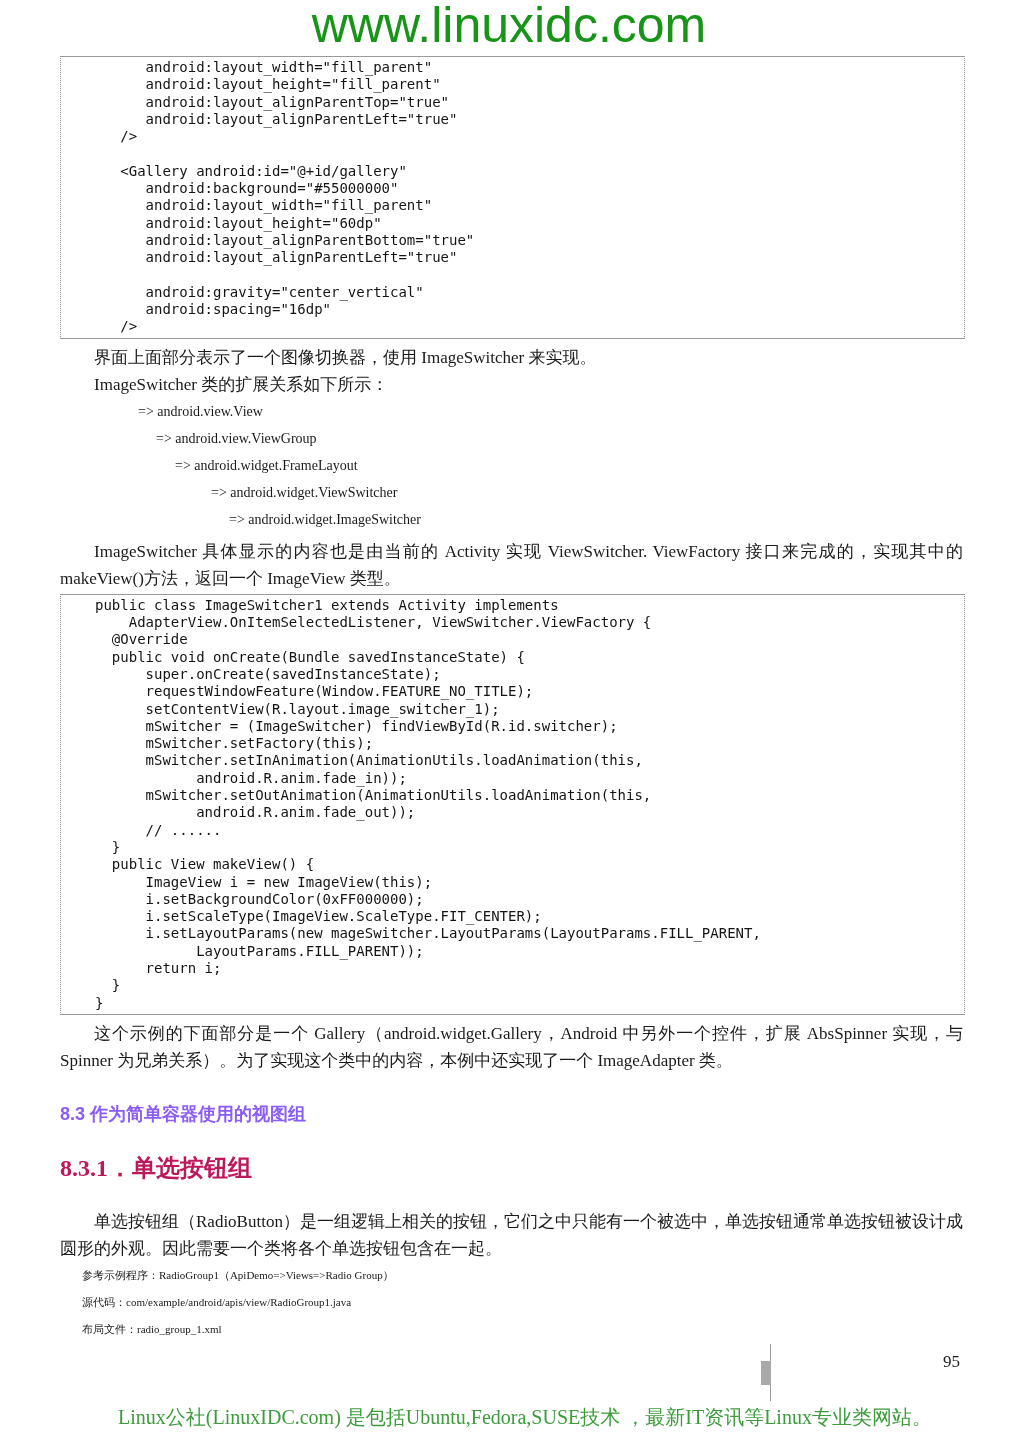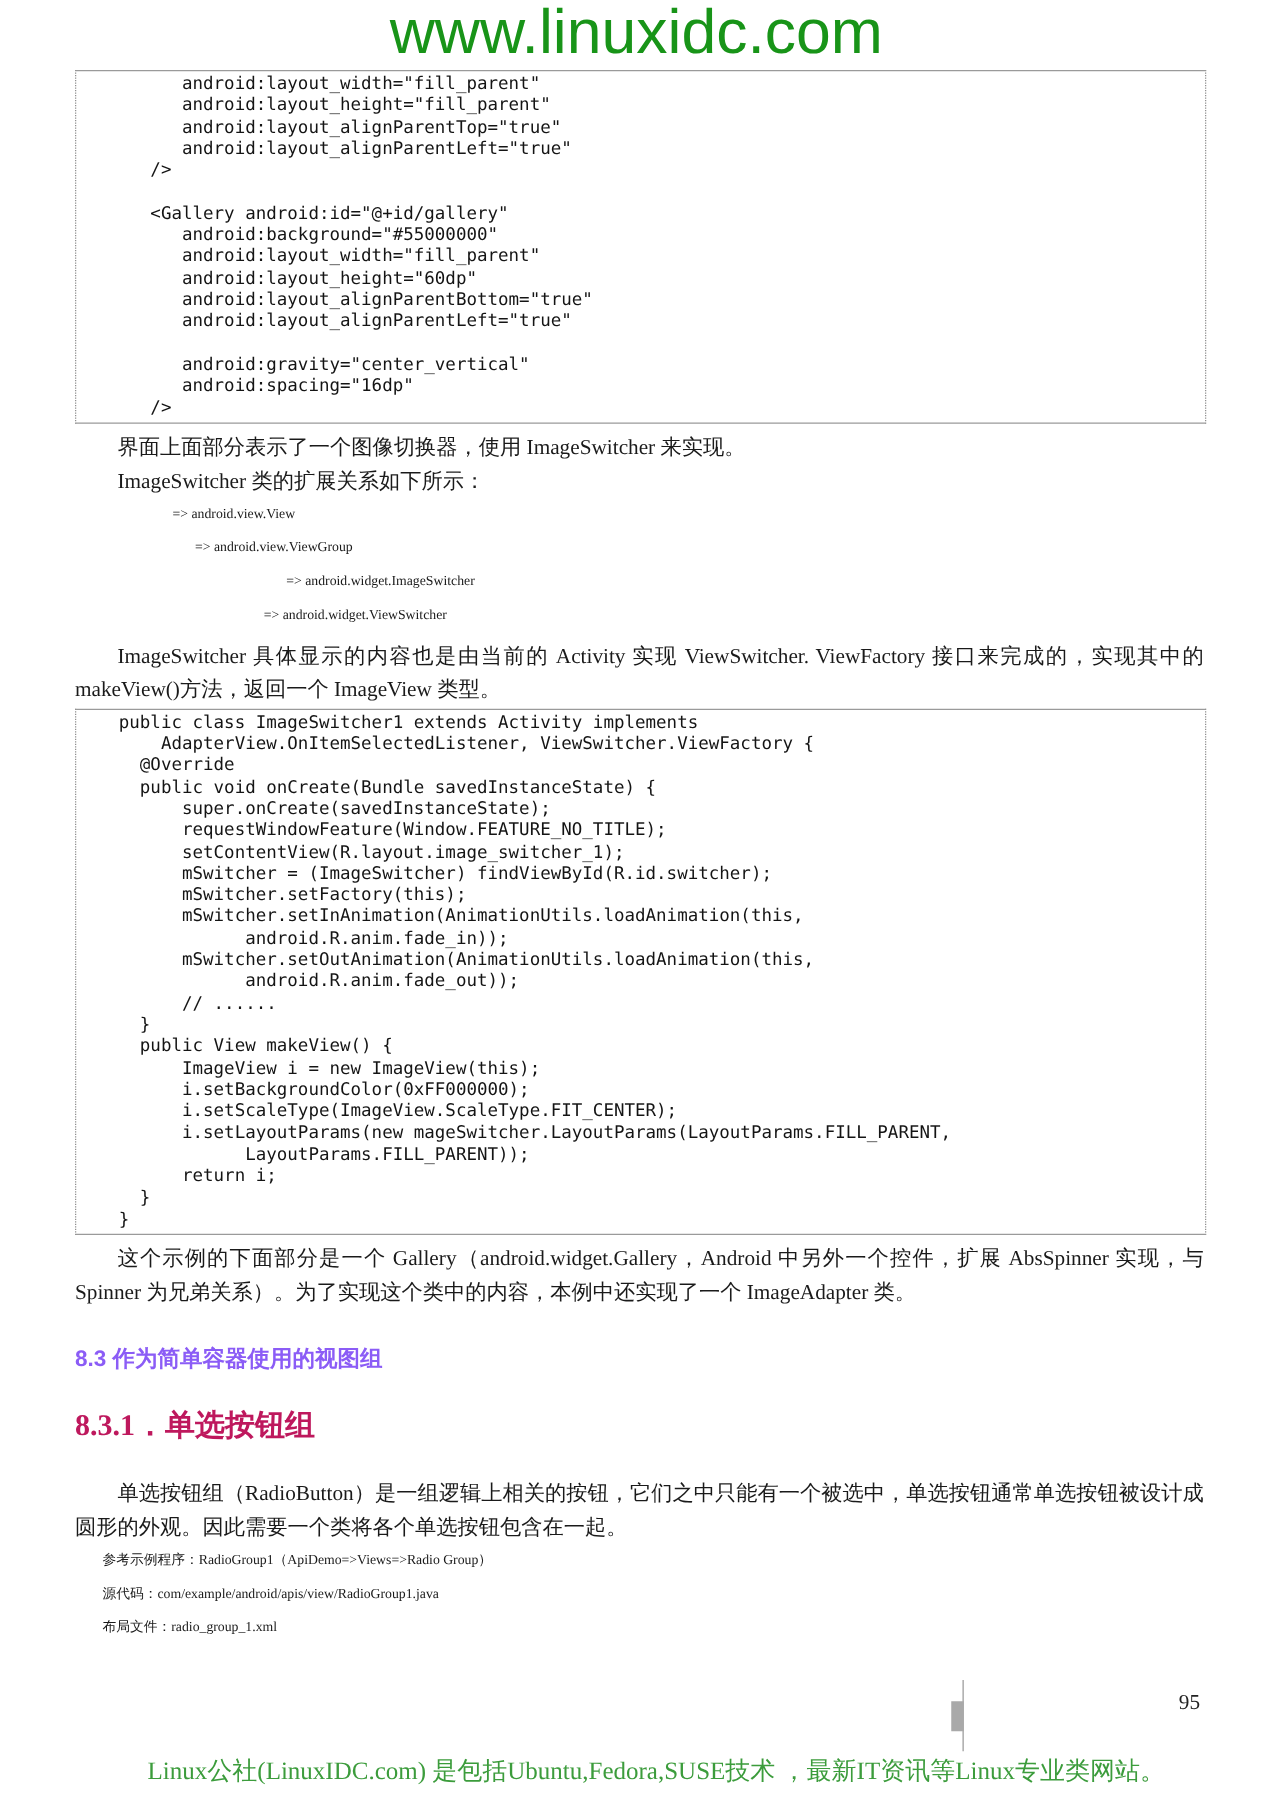--- a/index.html
+++ b/index.html
@@ -34,21 +34,21 @@
   }
   .codeblock-2{margin-top:2px;}
   .para{
     margin:5px 55px 0 60px;
     font-size:17px;
     line-height:27px;
     text-indent:2em;
     text-align:justify;
   }
   .para.noindent-follow{margin-top:0;}
-  .hierarchy{margin:0 55px 0 60px;font-size:11px;}
+  .hierarchy{margin:0 55px 0 60px;font-size:14px;}
   .hierarchy-item{line-height:27px;white-space:pre;}
   .heading-2{
     margin:22px 55px 0 60px;
     font-family:"Liberation Sans","DejaVu Sans",sans-serif;
     font-weight:bold;
     font-size:18px;
     line-height:36px;
     color:#8b5cf6;
   }
   .heading-3{
@@ -118,25 +118,26 @@
 
 <p class="para">界面上面部分表示了一个图像切换器，使用 ImageSwitcher 来实现。</p>
 <p class="para noindent-follow">ImageSwitcher 类的扩展关系如下所示：</p>
 
 <div class="hierarchy">
 
     <div class="hierarchy-item" style="padding-left: 78px;">=&gt; android.view.View</div>
 
     <div class="hierarchy-item" style="padding-left: 96px;">=&gt; android.view.ViewGroup</div>
 
+    <div class="hierarchy-item" style="padding-left: 115px;">=&gt; android.widget.FrameLayout</div>
 
 
+    <div class="hierarchy-item" style="padding-left: 151px;">=&gt; android.widget.ViewSwitcher</div>
+
     <div class="hierarchy-item" style="padding-left: 169px;">=&gt; android.widget.ImageSwitcher</div>
-
-    <div class="hierarchy-item" style="padding-left: 151px;">=&gt; android.widget.ViewSwitcher</div>
   </div>
 
 <p class="para">ImageSwitcher 具体显示的内容也是由当前的 Activity 实现 ViewSwitcher.  ViewFactory 接口来完成的，实现其中的makeView()方法，返回一个 ImageView 类型。</p>
 
 <pre class="codeblock codeblock-2">public class ImageSwitcher1 extends Activity implements
     AdapterView.OnItemSelectedListener, ViewSwitcher.ViewFactory {
   @Override
   public void onCreate(Bundle savedInstanceState) {
       super.onCreate(savedInstanceState);
       requestWindowFeature(Window.FEATURE_NO_TITLE);

